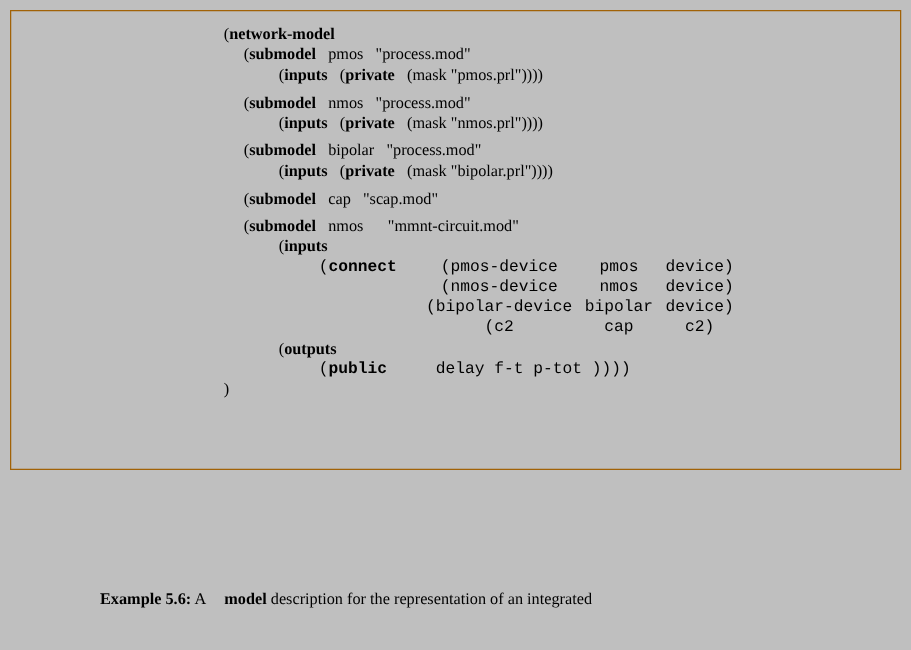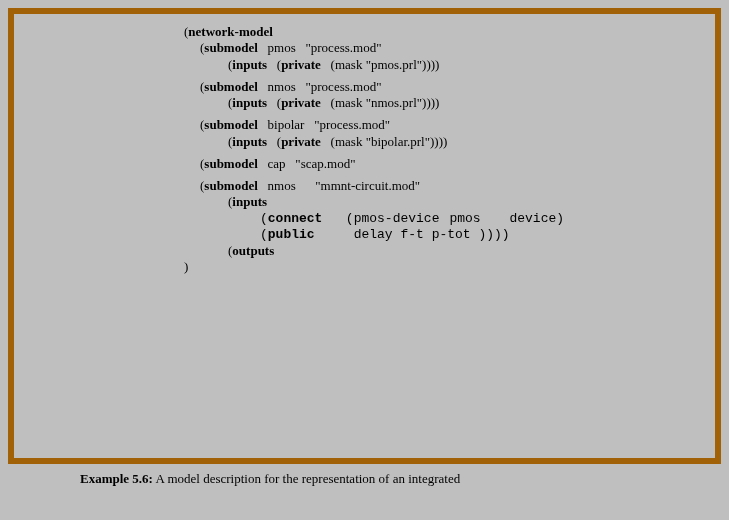--- a/index.html
+++ b/index.html
@@ -10,50 +10,51 @@
     font-family: "Computer Modern", "Latin Modern", Georgia, serif;
     font-size: 13px;
     color: #000;
     position: relative;
   }
   .code-frame {
     position: absolute;
     left: 8px;
     top: 8px;
     width: 713px;
-    height: 456px;
-    border: 6px solid #a16207;
+    height: 368px;
+    border: 1px solid #a16207;
     padding: 10px 10px 10px 170px;
     font-family: "Computer Modern", "Latin Modern", Georgia, serif;
     line-height: 1.25;
   }
   .line { white-space: nowrap; }
   .kw { font-weight: bold; }
   .ind1 { padding-left: 16px; }
   .ind2 { padding-left: 44px; }
   .ind3 { padding-left: 76px; font-family: Liberation Mono, monospace; }
   .gap { height: 6px; }
   .connect-table {
     display: inline-table;
     vertical-align: top;
     border-collapse: collapse;
+    text-align: center;
   }
   .connect-table td { padding: 0 10px 0 0; line-height: 1.25; }
   .connect-table td:first-child { min-width: 100px; }
   .connect-table td:nth-child(2) { min-width: 60px; }
   .caption {
     position: absolute;
     left: 80px;
     top: 470px;
     width: 580px;
     text-align: justify;
     line-height: 1.35;
   }
   .caption .label { font-weight: bold; }
-  .caption .model { font-weight: normal; }
+  .caption .model { font-weight: bold; margin-left: 12px; }
   .caption-line2 { padding-left: 102px; }
 </style>
 </head>
 <body>
 
 <div class="code-frame">
 
   <div class="line">(<span class="kw">network-model</span></div>
 
   <div class="line ind1">(<span class="kw">submodel</span>&nbsp;&nbsp; <span>pmos</span>&nbsp;&nbsp; <span>"process.mod"</span></div>
@@ -77,23 +78,38 @@
 
   <div class="line ind1">(<span class="kw">submodel</span>&nbsp;&nbsp; <span>nmos</span>&nbsp;&nbsp;&nbsp;&nbsp;&nbsp; <span>"mmnt-circuit.mod"</span></div>
   <div class="line ind2">(<span class="kw">inputs</span></div>
   <div class="line ind3">(<span class="kw">connect</span>&nbsp;&nbsp; <table class="connect-table">
       <tbody>
           <tr>
             <td>(pmos-device</td>
             <td>pmos</td>
             <td>device)</td>
           </tr>
+      <tr>
+            <td>(nmos-device</td>
+            <td>nmos</td>
+            <td>device)</td>
+          </tr>
+      <tr>
+            <td>(bipolar-device</td>
+            <td>bipolar</td>
+            <td>device)</td>
+          </tr>
+      <tr>
+            <td>(c2</td>
+            <td>cap</td>
+            <td>c2)</td>
+          </tr>
     </tbody></table></div>
+  <div class="line ind2">(<span class="kw">outputs</span></div>
   <div class="line ind3">(<span class="kw">public</span>&nbsp;&nbsp;&nbsp;&nbsp; <span>delay f-t p-tot ))))</span></div>
-  <div class="line ind2">(<span class="kw">outputs</span></div>
 
   <div class="line"><span>)</span></div>
 
 </div>
 
 <div class="caption">
   <span class="label">Example 5.6:</span>
   <span>A</span>
   <span class="model">model</span>
   <span>description for the representation of an integrated</span><br>

